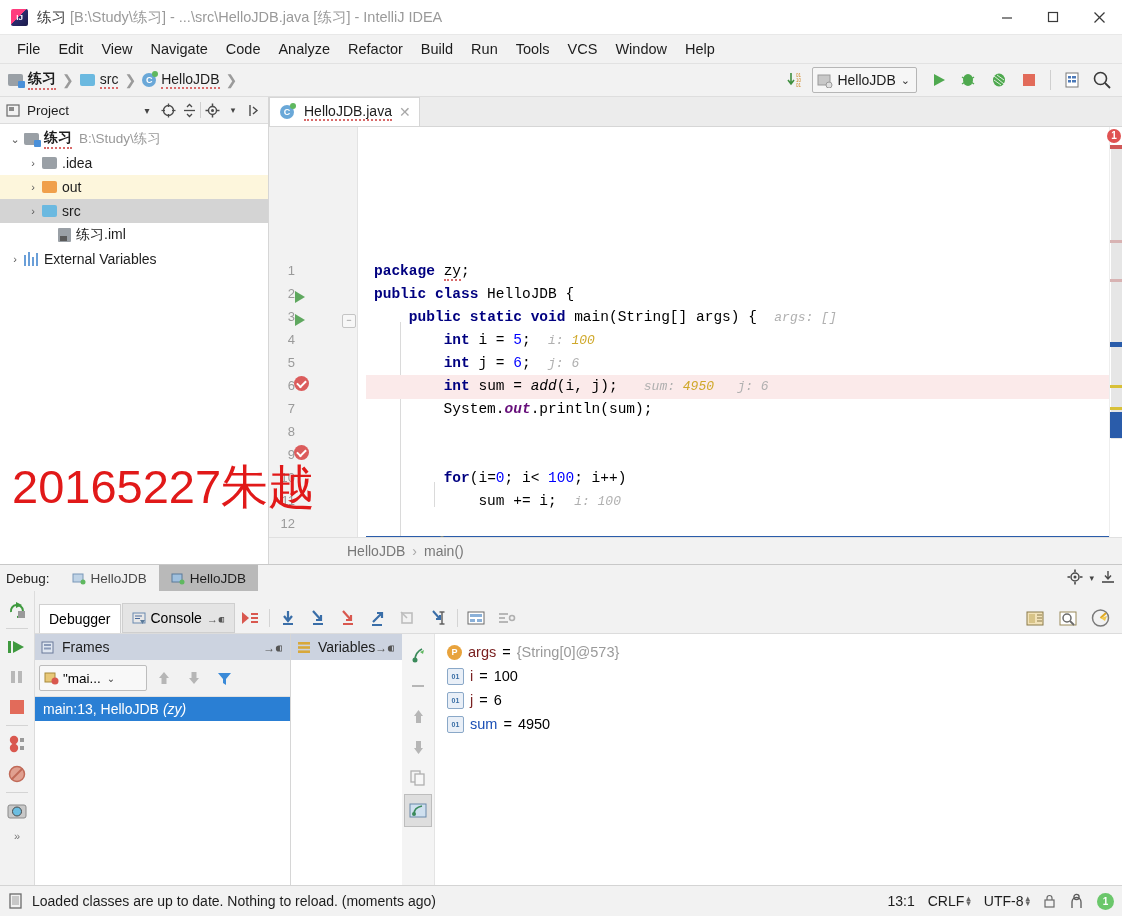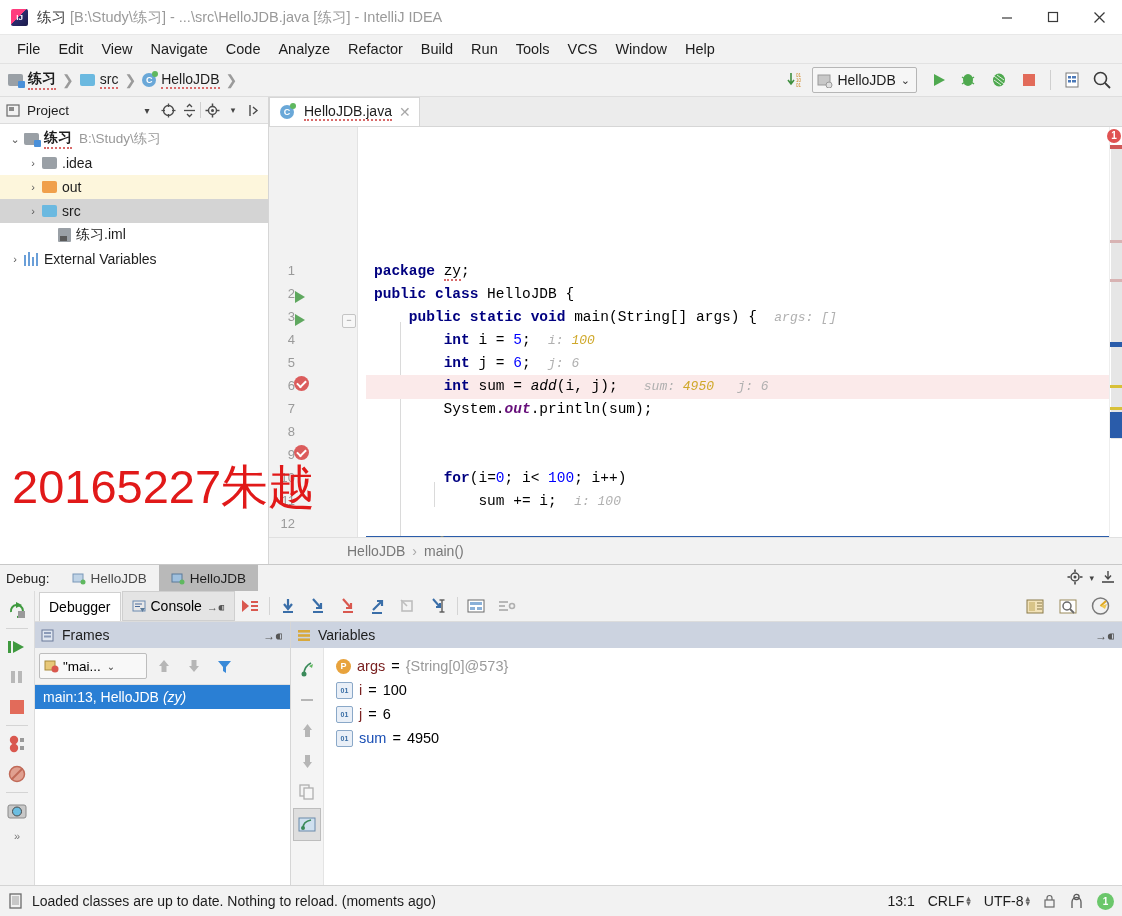--- a/index.html
+++ b/index.html
@@ -113,36 +113,36 @@
   .dbg-tabrow{height:26px;flex:0 0 26px;display:flex;align-items:center;background:#f2f2f2;padding-left:6px;}
   .dbg-lbl{font-size:13.5px;color:#1d1d1d;margin-right:10px;}
   .dbg-tab{height:26px;display:flex;align-items:center;padding:0 12px;font-size:13.5px;color:#4a4a4a;gap:5px;}
   .dbg-tab.active{background:#b9b9b9;color:#1d1d1d;}
   .dbg-tabrow .right{margin-left:auto;display:flex;align-items:center;padding-right:6px;gap:6px;}
   .dbg-body{flex:1 1 auto;display:flex;min-height:0;}
   .dbg-left{width:34px;flex:0 0 34px;background:#f2f2f2;display:flex;flex-direction:column;align-items:center;padding-top:4px;border-right:1px solid #dcdcdc;}
   .dbg-left .bt{width:28px;height:30px;display:flex;align-items:center;justify-content:center;}
   .dbg-left .hr{width:22px;height:1px;background:#d4d4d4;margin:3px 0;}
   .dbg-right{flex:1 1 auto;display:flex;flex-direction:column;min-width:0;}
-  .dbg-toolbar{height:30px;flex:0 0 30px;display:flex;align-items:center;background:#f2f2f2;border-bottom:1px solid #dcdcdc;padding-left:4px;gap:1px;}
+  .dbg-toolbar{height:30px;flex:0 0 30px;display:flex;align-items:center;background:#f2f2f2;border-bottom:1px solid #dcdcdc;padding-left:4px;gap:1px;margin-top:12px;}
   .dtab{height:28px;display:flex;align-items:center;padding:0 9px;font-size:14px;gap:5px;}
   .dtab.sel{background:#fff;border:1px solid #d0d0d0;border-bottom:none;}
   .dtab.un{background:#e4e4e4;border:1px solid #cfcfcf;}
   .dtb-btn{width:29px;height:28px;display:flex;align-items:center;justify-content:center;}
   .panes{flex:1 1 auto;display:flex;min-height:0;}
   .frames{width:255px;flex:0 0 255px;display:flex;flex-direction:column;background:#fff;border-right:1px solid #d6d6d6;}
   .pane-head{height:26px;flex:0 0 26px;background:#ccd3e0;display:flex;align-items:center;padding-left:6px;font-size:14px;color:#1d1d1d;}
   .pane-head .ttl{margin-left:6px;}
   .pane-head .pin{margin-left:auto;padding-right:7px;color:#555;font-size:12px;}
   .thread-row{height:30px;display:flex;align-items:center;padding:3px 4px;background:#f2f2f2;border-bottom:1px solid #e0e0e0;gap:4px;}
   .thread-sel{display:flex;align-items:center;height:24px;border:1px solid #bdbdbd;background:#f8f8f8;border-radius:2px;padding:0 4px;min-width:98px;}
   .thread-sel .nm{font-size:13.5px;margin:0 6px 0 4px;}
   .frame-item{height:24px;display:flex;align-items:center;padding-left:8px;font-size:14px;background:#2a7fd4;color:#fff;}
   .frame-item i{font-style:italic;margin-left:4px;}
-  .vars{flex:1 1 auto;display:flex;flex-direction:column;background:#fff;min-width:0;}
+  .vars{flex:1 1 auto;display:flex;background:#fff;min-width:0;}
   .vars-body{flex:1 1 auto;display:flex;min-height:0;}
   .vars-left{width:32px;flex:0 0 32px;background:#f4f4f4;display:flex;flex-direction:column;align-items:center;padding-top:5px;border-right:1px solid #e4e4e4;}
   .vars-left .bt{width:26px;height:31px;display:flex;align-items:center;justify-content:center;}
   .vars-list{flex:1 1 auto;padding:6px 0 0 12px;background:#fff;}
   .vrow{height:24px;display:flex;align-items:center;font-size:14.5px;gap:6px;}
   .vic{width:15px;height:15px;border-radius:50%;background:#e8a33d;color:#fff;font-size:9px;font-weight:bold;display:flex;align-items:center;justify-content:center;flex:0 0 15px;}
   .vic.prim{border-radius:2px;background:#e9eff7;border:1px solid #8aa8c8;color:#3a6ea5;font-size:7px;}
   .vname{color:#7a2121;}
   .vname.blue{color:#1a4fb5;}
   .veq{color:#000;}

